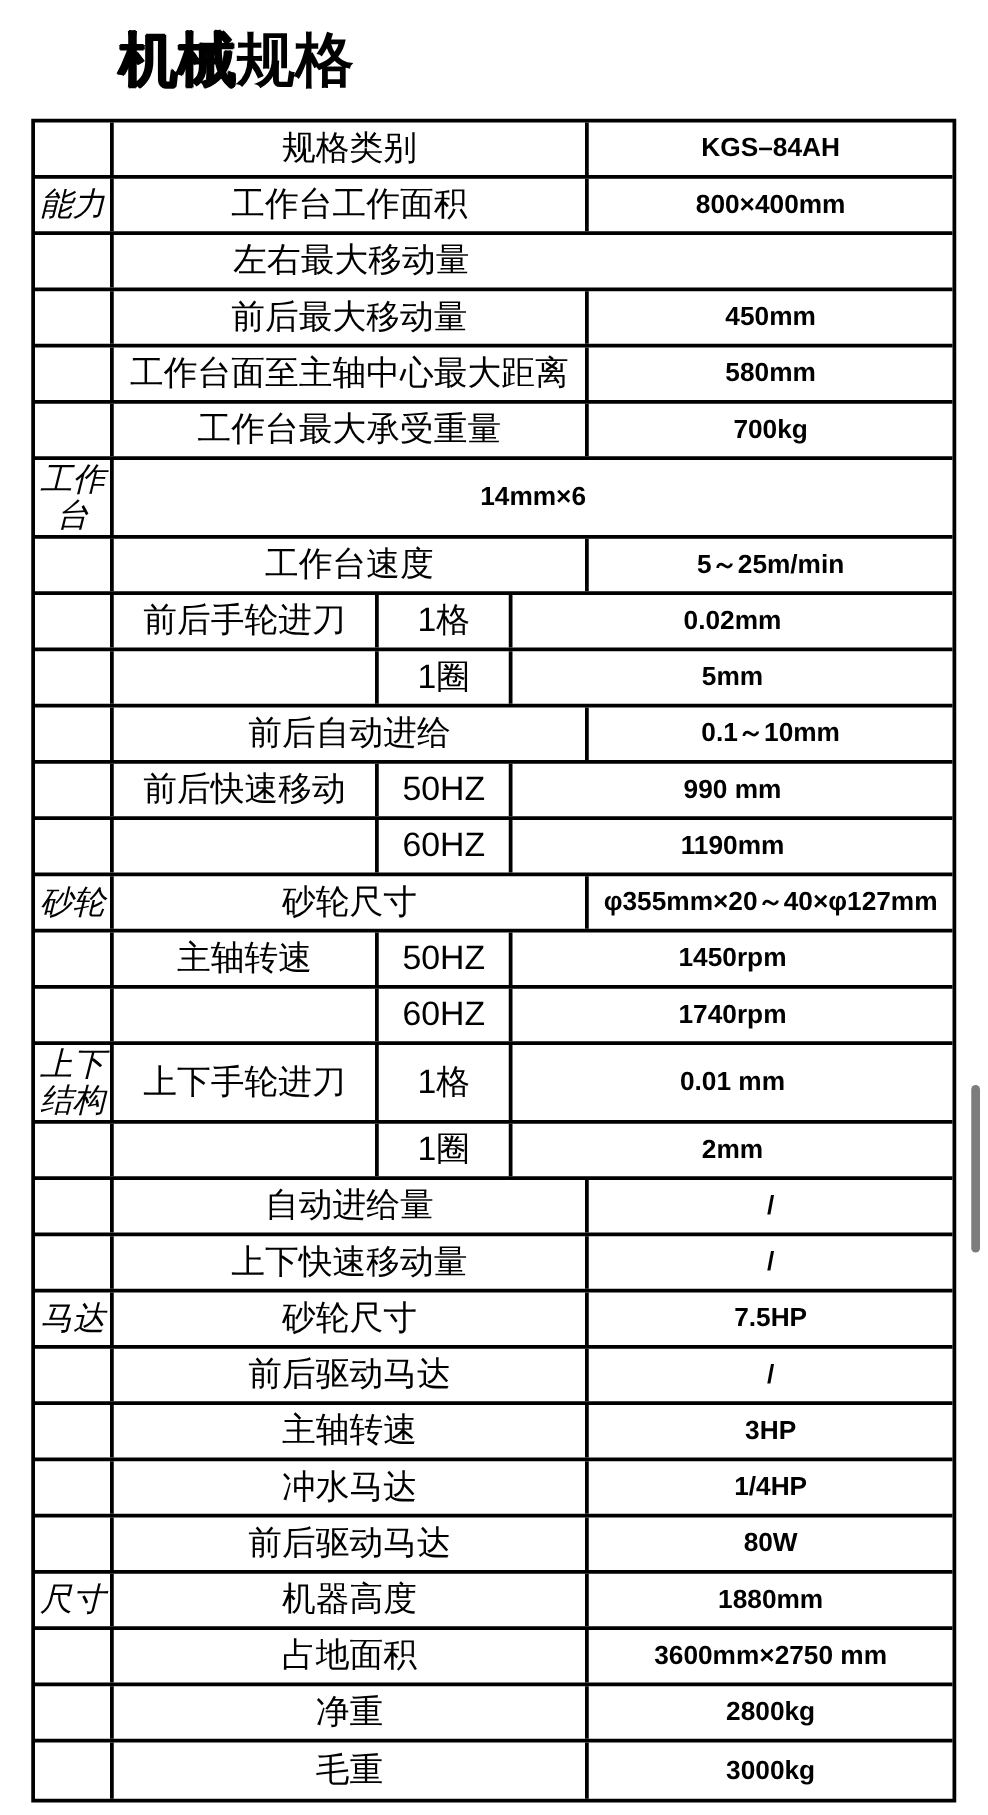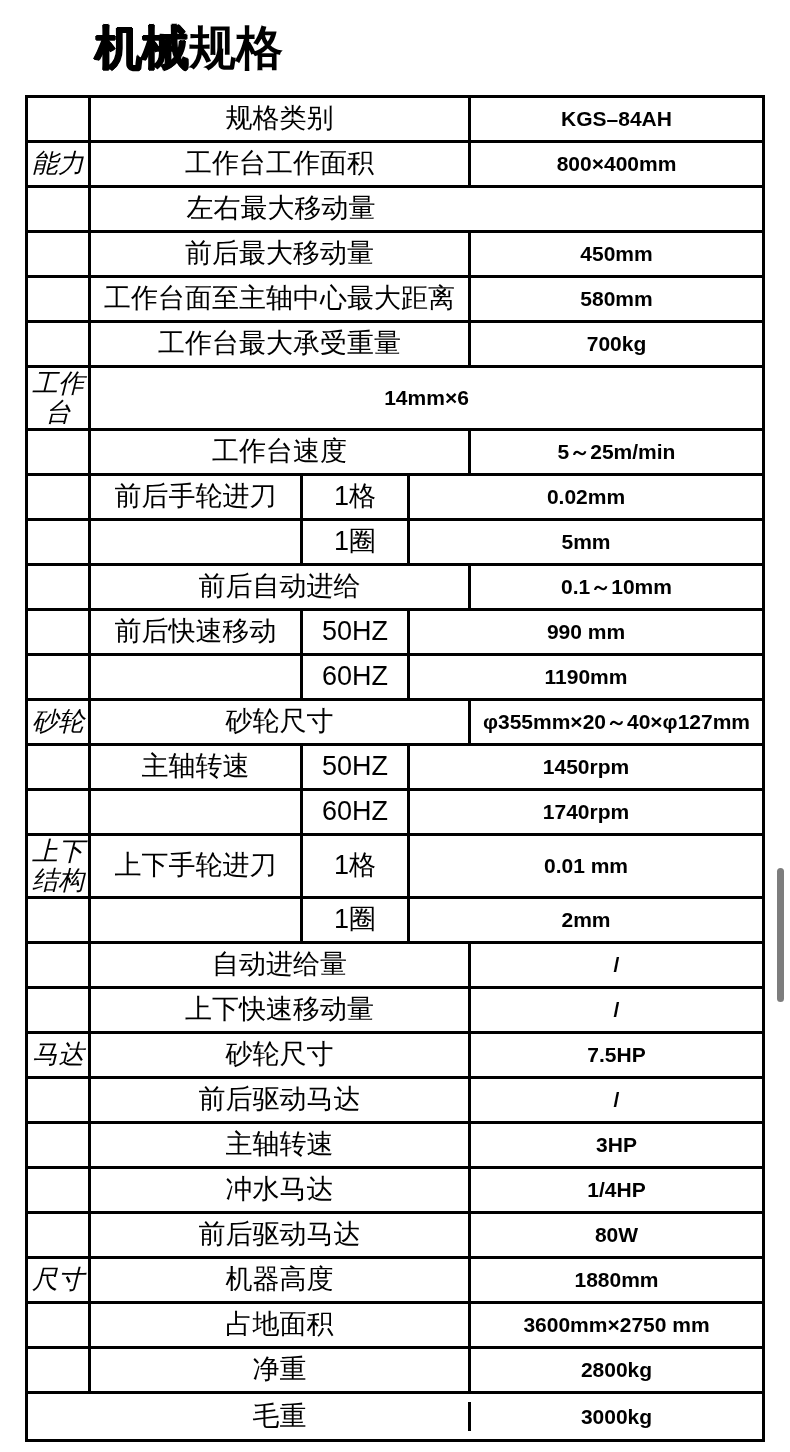--- a/index.html
+++ b/index.html
@@ -40,21 +40,21 @@
     box-sizing: border-box;
     background: #ffffff;
   }
   .row {
     display: flex;
     height: 45px;
     border-bottom: 3px solid #000000;
     box-sizing: border-box;
   }
   .row.tall { height: 63px; }
-  .row:last-child { border-bottom: none; align-items: center; }
+  .row:last-child { border-bottom: none; }
   .cell {
     border-right: 3px solid #000000;
     box-sizing: border-box;
     display: flex;
     align-items: center;
     justify-content: center;
     text-align: center;
     color: #000000;
     font-size: 27px;
     line-height: 1.1;

